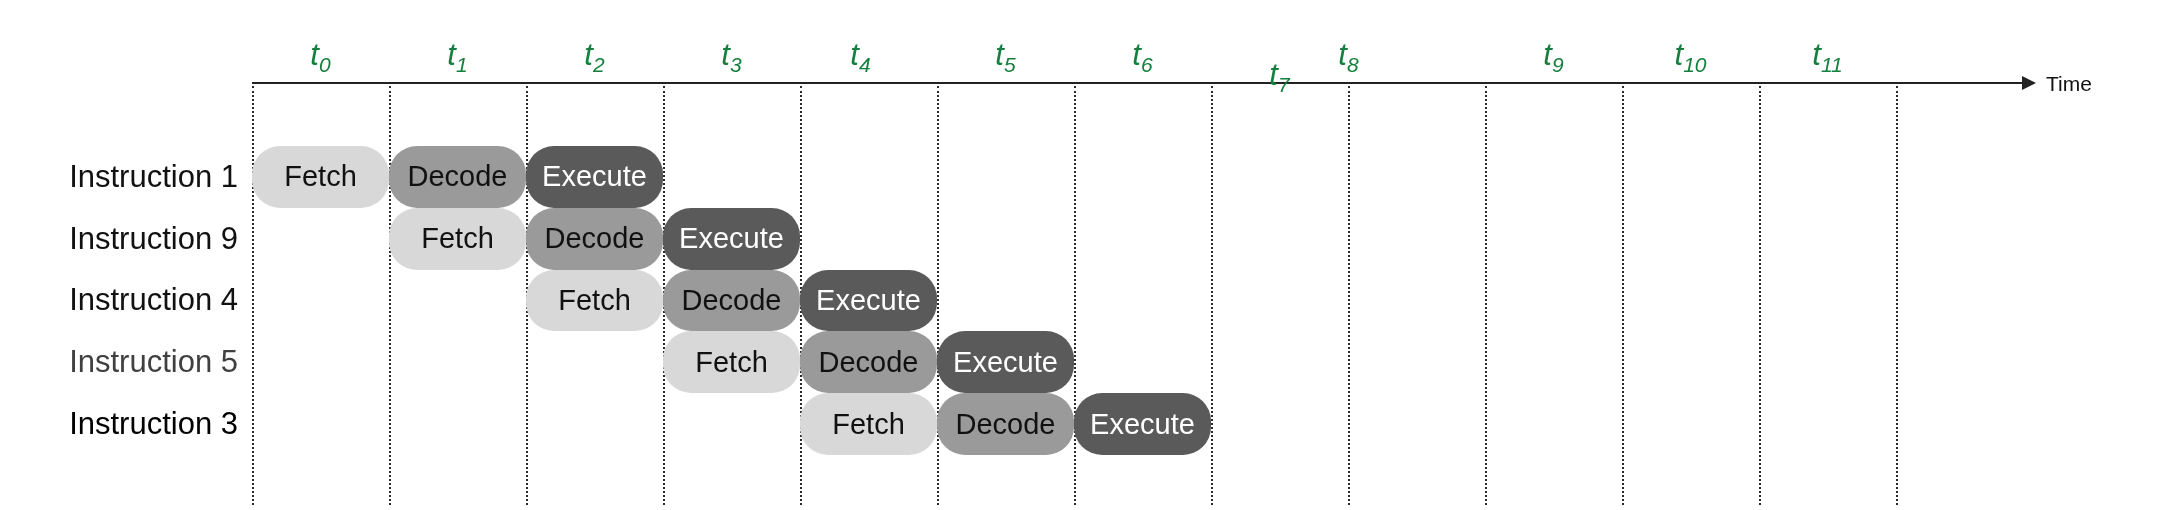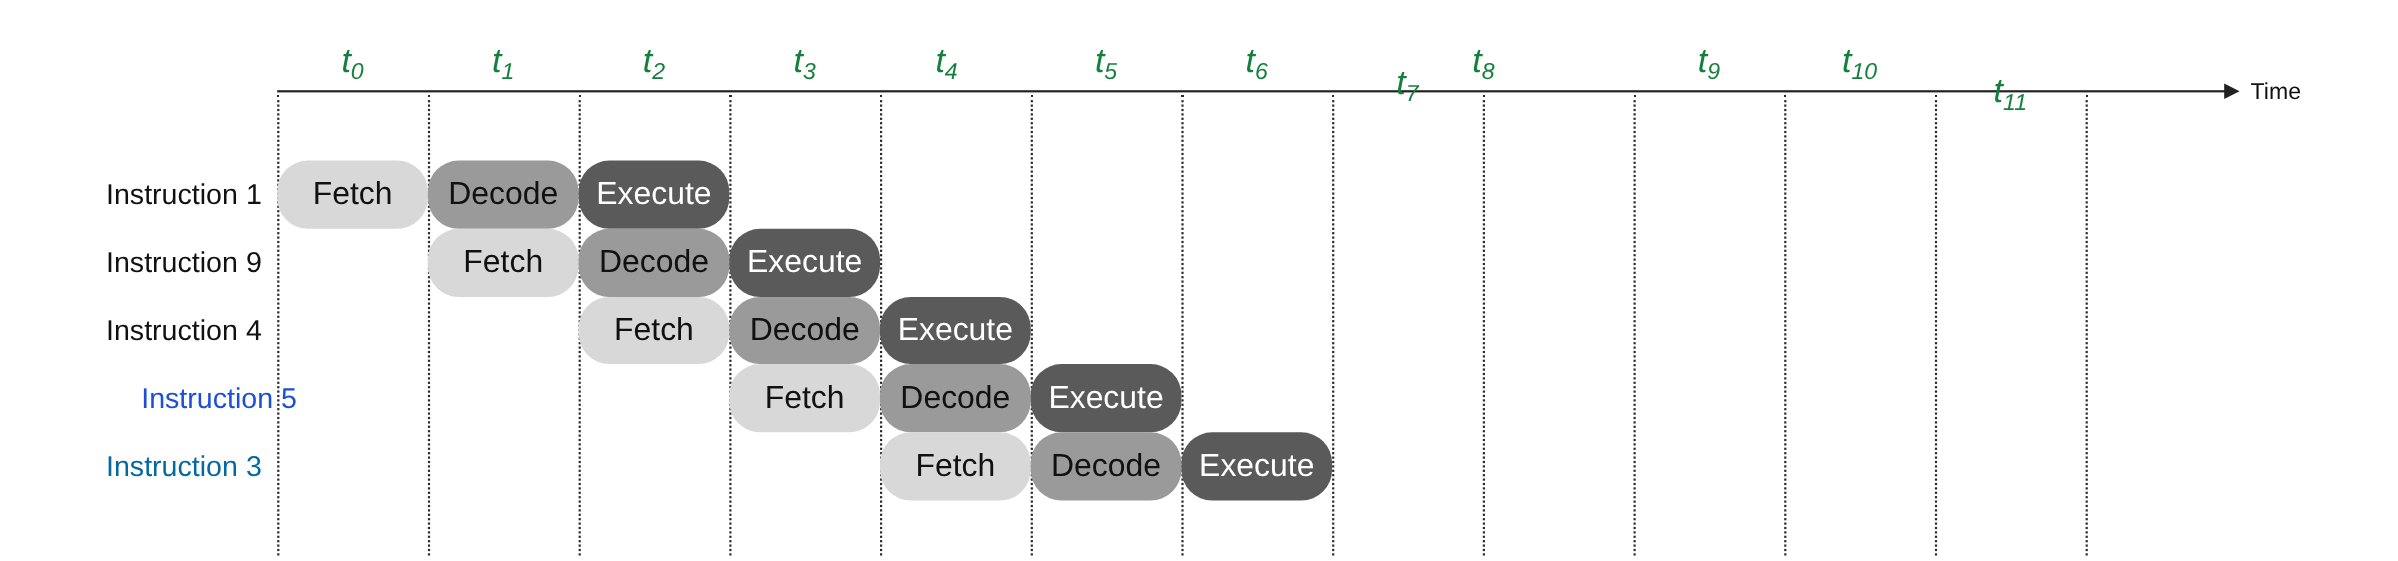--- a/index.html
+++ b/index.html
@@ -54,21 +54,21 @@
     top: 86px;
     height: 419px;
     width: 0;
     border-left: 2px dotted #2a2a2a;
   }
   .row-label {
     position: absolute;
     left: 0;
     width: 238px;
     text-align: right;
-    font-size: 26px;
+    font-size: 31px;
     white-space: nowrap;
     display: flex;
     align-items: center;
     justify-content: flex-end;
   }
   .cell {
     position: absolute;
     font-size: 29px;
     display: flex;
     align-items: center;
@@ -89,43 +89,43 @@
       <div class="tick" style="left: 389px; width: 137px;"><span>t</span><sub>1</sub></div>
       <div class="tick" style="left: 526px; width: 137px;"><span>t</span><sub>2</sub></div>
       <div class="tick" style="left: 663px; width: 137px;"><span>t</span><sub>3</sub></div>
       <div class="tick" style="left: 792px; width: 137px;"><span>t</span><sub>4</sub></div>
       <div class="tick" style="left: 937px; width: 137px;"><span>t</span><sub>5</sub></div>
       <div class="tick" style="left: 1074px; width: 137px;"><span>t</span><sub>6</sub></div>
       <div class="tick" style="left: 1211px; width: 137px; margin-top: 20px;"><span>t</span><sub>7</sub></div>
       <div class="tick" style="left: 1280px; width: 137px;"><span>t</span><sub>8</sub></div>
       <div class="tick" style="left: 1485px; width: 137px;"><span>t</span><sub>9</sub></div>
       <div class="tick" style="left: 1622px; width: 137px;"><span>t</span><sub>10</sub></div>
-      <div class="tick" style="left: 1759px; width: 137px; margin-top: 28px;"><span>t</span><sub>11</sub></div>
+      <div class="tick" style="left: 1759px; width: 137px;"><span>t</span><sub>11</sub></div>
     </div>
   <div id="grid">
       <div class="gridline" style="left: 252px;"></div>
       <div class="gridline" style="left: 389px;"></div>
       <div class="gridline" style="left: 526px;"></div>
       <div class="gridline" style="left: 663px;"></div>
       <div class="gridline" style="left: 800px;"></div>
       <div class="gridline" style="left: 937px;"></div>
       <div class="gridline" style="left: 1074px;"></div>
       <div class="gridline" style="left: 1211px;"></div>
       <div class="gridline" style="left: 1348px;"></div>
       <div class="gridline" style="left: 1485px;"></div>
       <div class="gridline" style="left: 1622px;"></div>
       <div class="gridline" style="left: 1759px;"></div>
       <div class="gridline" style="left: 1896px;"></div>
     </div>
   <div id="row-labels">
       <div class="row-label" style="top: 146px; height: 61.8px; color: rgb(17, 17, 17);">Instruction 1</div>
       <div class="row-label" style="top: 207.8px; height: 61.8px; color: rgb(17, 17, 17);">Instruction 9</div>
       <div class="row-label" style="top: 269.6px; height: 61.8px; color: rgb(17, 17, 17); text-align: center;">Instruction 4</div>
-      <div class="row-label" style="top: 331.4px; height: 61.8px; color: #1d4ed8; padding-left: 32px;">Instruction 5</div>
-      <div class="row-label" style="top: 393.2px; height: 61.8px; color: #0369a1;">Instruction 3</div>
+      <div class="row-label" style="top: 331.4px; height: 61.8px; color: #404040;">Instruction 5</div>
+      <div class="row-label" style="top: 393.2px; height: 61.8px; color: #000000;">Instruction 3</div>
     </div>
   <div id="cells">
       <div class="cell" style="left: 252px; width: 137px; top: 146px; height: 61.8px; background: rgb(216, 216, 216); color: rgb(17, 17, 17);">Fetch</div>
       <div class="cell" style="left: 389px; width: 137px; top: 146px; height: 61.8px; background: rgb(154, 154, 154); color: rgb(17, 17, 17);">Decode</div>
       <div class="cell" style="left: 526px; width: 137px; top: 146px; height: 61.8px; background: rgb(90, 90, 90); color: rgb(255, 255, 255);">Execute</div>
       <div class="cell" style="left: 389px; width: 137px; top: 207.8px; height: 61.8px; background: rgb(216, 216, 216); color: rgb(17, 17, 17);">Fetch</div>
       <div class="cell" style="left: 526px; width: 137px; top: 207.8px; height: 61.8px; background: rgb(154, 154, 154); color: rgb(17, 17, 17);">Decode</div>
       <div class="cell" style="left: 663px; width: 137px; top: 207.8px; height: 61.8px; background: rgb(90, 90, 90); color: rgb(255, 255, 255);">Execute</div>
       <div class="cell" style="left: 526px; width: 137px; top: 269.6px; height: 61.8px; background: rgb(216, 216, 216); color: rgb(17, 17, 17);">Fetch</div>
       <div class="cell" style="left: 663px; width: 137px; top: 269.6px; height: 61.8px; background: rgb(154, 154, 154); color: rgb(17, 17, 17);">Decode</div>

